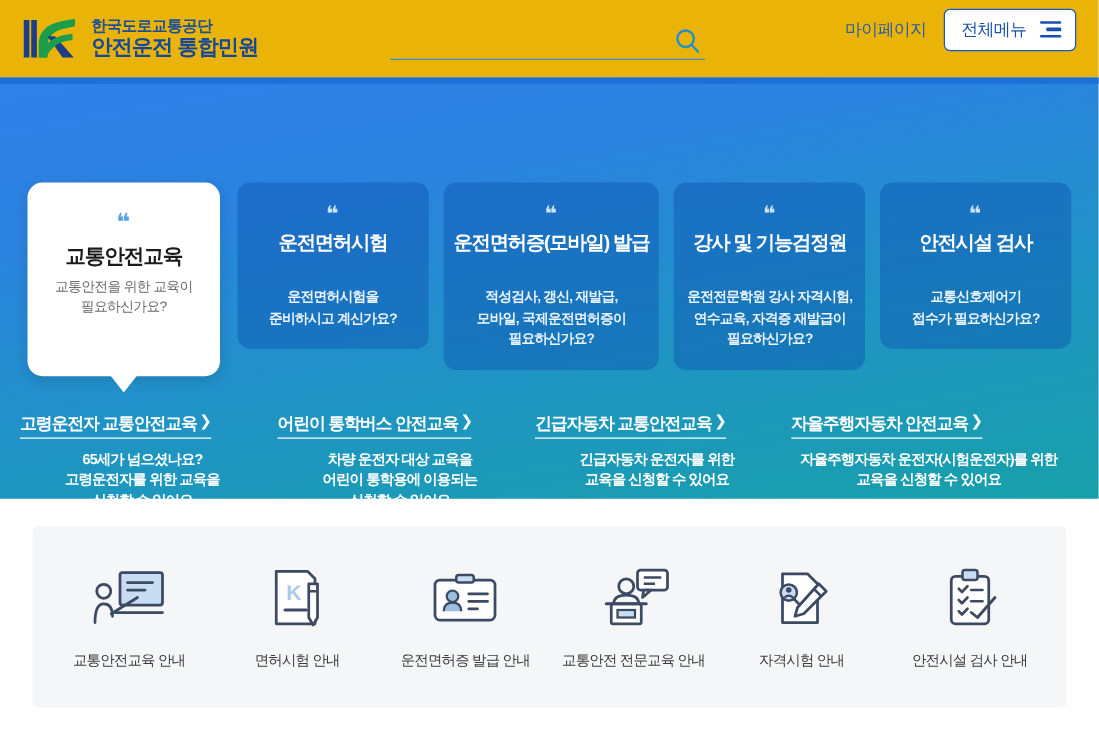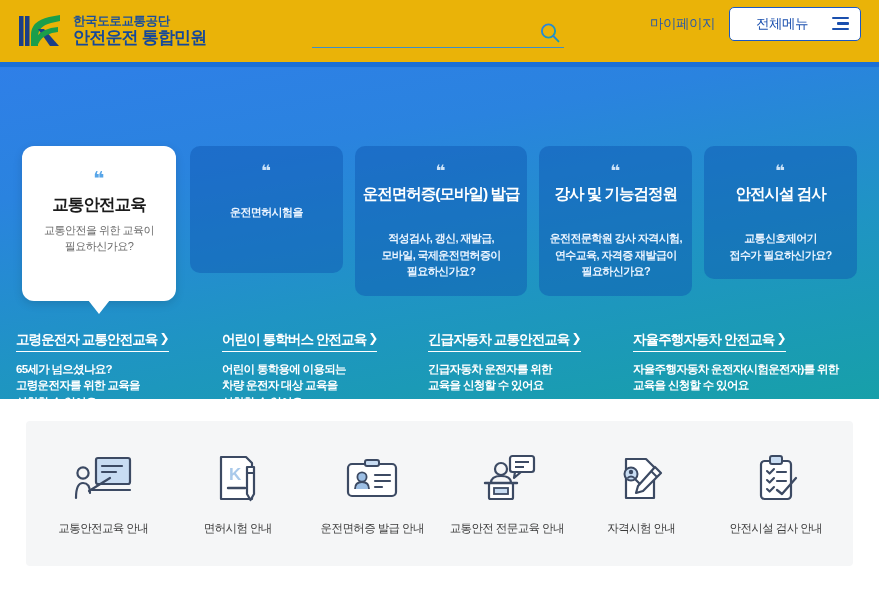--- a/index.html
+++ b/index.html
@@ -42,23 +42,23 @@
 
   .header-right {
     position: absolute; right: 18px; top: 0; height: 47px;
     display: flex; align-items: center; gap: 14px;
   }
   .mypage-link {
     font-size: 13.5px; color: #2a5aa8; text-decoration: none;
     letter-spacing: -0.5px; cursor: pointer;
   }
   .menu-btn {
-    display: flex; align-items: center; gap: 24px;
+    display: flex; align-items: center; gap: 11px;
     border: 1.4px solid #1a59c4; border-radius: 5px;
-    padding: 7px 11px 7px 26px; background: #fff; cursor: pointer;
+    padding: 7px 11px 7px 13px; background: #fff; cursor: pointer;
     font-size: 13.5px; color: #1a4fae; letter-spacing: -0.5px;
     font-family: "Liberation Sans", sans-serif; font-weight: 500;
   }
   .hamburger { display: flex; flex-direction: column; gap: 3px; width: 17px; }
   .hamburger i { display: block; height: 2.2px; background: #1a4fae; border-radius: 1px; }
   .hamburger i:nth-child(1) { width: 17px; }
   .hamburger i:nth-child(2) { width: 12px; margin-left: 5px; }
   .hamburger i:nth-child(3) { width: 17px; }
 
   
@@ -123,21 +123,21 @@
   .link-col:nth-child(3) { flex: 0 0 205px; }
   .link-title {
     display: inline-flex; align-items: flex-start; gap: 2px;
     font-size: 13.5px; font-weight: bold; color: #fff;
     letter-spacing: -0.9px; border-bottom: 1.4px solid #fff;
     padding-bottom: 2px; cursor: pointer; text-decoration: none;
   }
   .chev { font-size: 12px; font-weight: normal; }
   .link-desc {
     margin-top: 9px; font-size: 11.5px; color: #fff;
-    line-height: 1.42; letter-spacing: -0.7px; font-weight: bold;
+    line-height: 1.42; letter-spacing: -0.7px; font-weight: bold; text-align: center;
   }
 
   
   .quick-wrap { width: 879px; height: 191px; background: #fff; padding: 22px 26px 0; }
   .quick-panel {
     background: #f5f6f7; border-radius: 4px;
     height: 145px; display: flex; align-items: center;
     justify-content: space-around; padding: 0 10px;
   }
   .quick-item {
@@ -208,22 +208,24 @@
       <div class="quote">❝</div>
       <div class="c-title">교통안전교육</div>
       <div class="c-sub">
         <div>교통안전을 위한 교육이</div>
         <div>필요하신가요?</div>
       </div>
     </div>
 
     <div class="card-blue">
       <div class="quote">❝</div>
+      <div class="c-title">운전면허시험</div>
       <div class="c-sub">
         <div>운전면허시험을</div>
+        <div>준비하시고 계신가요?</div>
       </div>
     </div>
 
     <div class="card-blue">
       <div class="quote">❝</div>
       <div class="c-title">운전면허증(모바일) 발급</div>
       <div class="c-sub">
         <div>적성검사, 갱신, 재발급,</div>
         <div>모바일, 국제운전면허증이</div>
         <div>필요하신가요?</div>
@@ -263,22 +265,22 @@
         <div>신청할 수 있어요</div>
       </div>
     </div>
 
     <div class="link-col">
       <a class="link-title">
         <span>어린이 통학버스 안전교육</span>
         <span class="chev">❯</span>
       </a>
       <div class="link-desc">
+        <div>차량 운전자 대상 교육을</div>
         <div>어린이 통학용에 이용되는</div>
-        <div>차량 운전자 대상 교육을</div>
         <div>신청할 수 있어요</div>
       </div>
     </div>
 
     <div class="link-col">
       <a class="link-title">
         <span>긴급자동차 교통안전교육</span>
         <span class="chev">❯</span>
       </a>
       <div class="link-desc">

